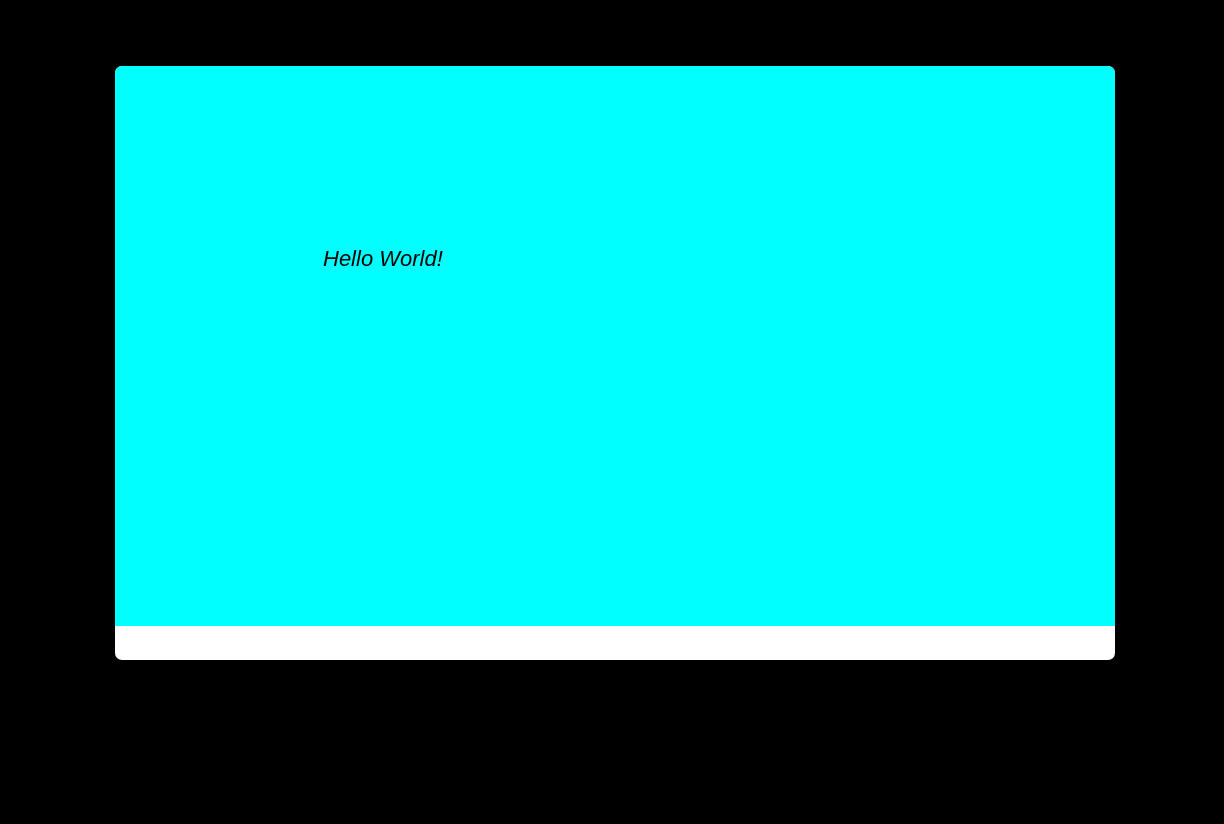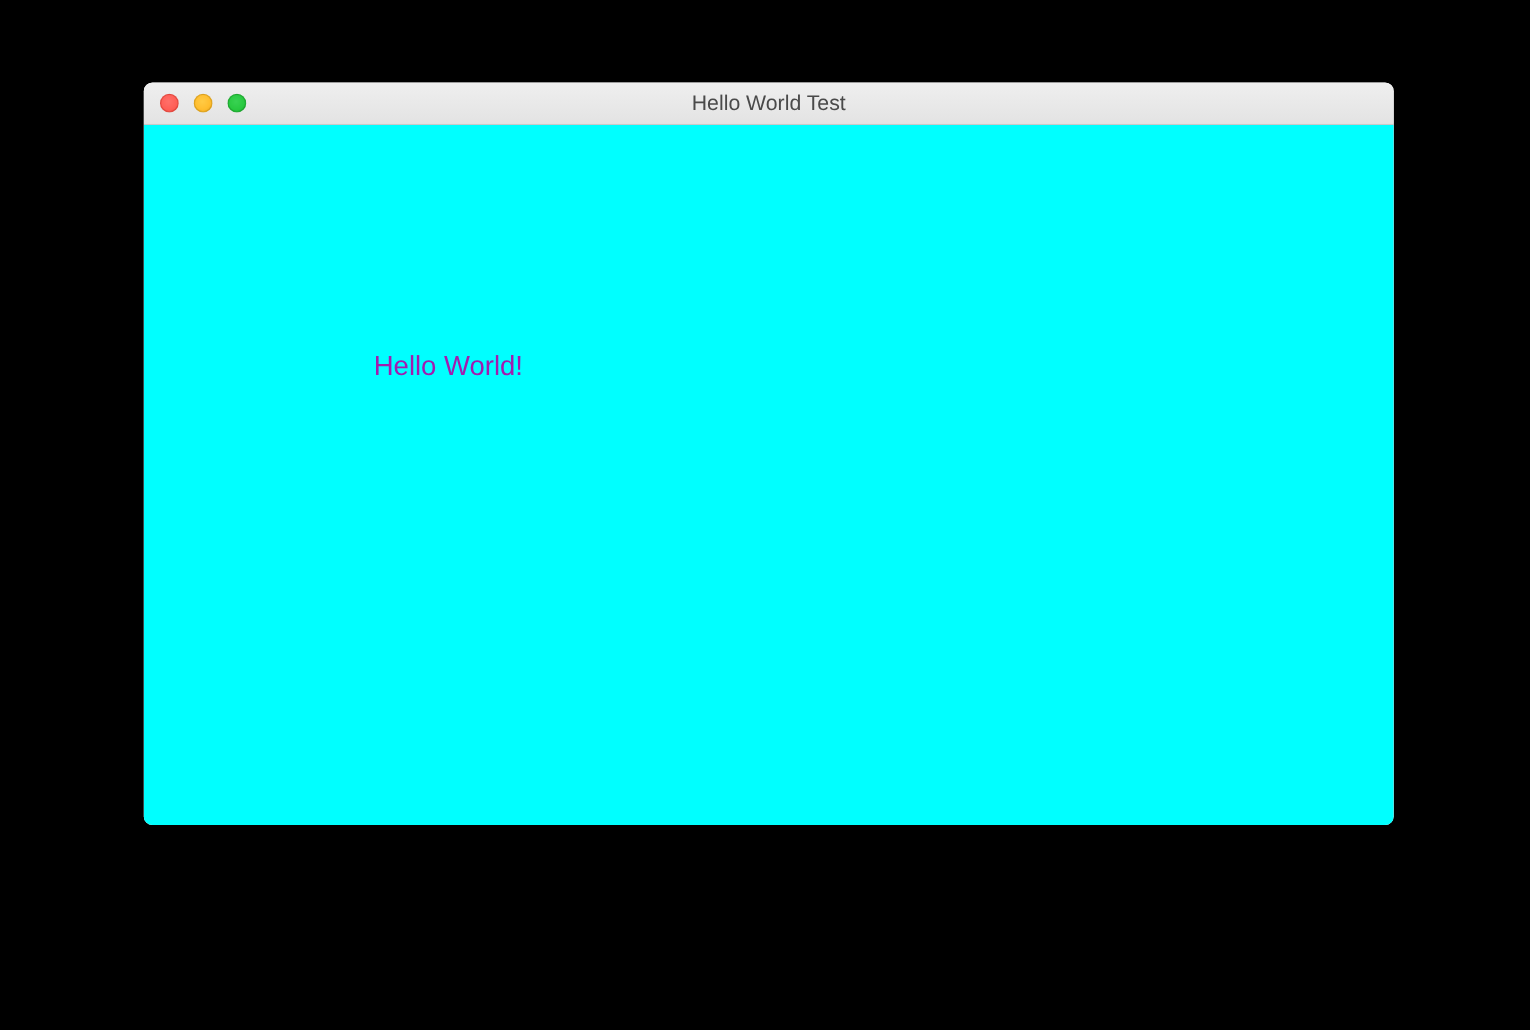--- a/index.html
+++ b/index.html
@@ -68,35 +68,28 @@
       pointer-events: none;
     }
     .content {
       position: relative;
       width: 100%;
       height: calc(100% - 34px);
       background: #00ffff;
     }
     .hello-text {
       position: absolute;
-      left: 184px;
+      left: 208px;
       top: 180px;
       font-size: 22px;
-      color: #a21caf;
+      color: #000000;
       font-weight: 400;
+      font-style: italic;
     }
   </style>
 </head>
 <body>
 
 <div class="window">
-  <div class="titlebar">
-    <div class="traffic-lights">
-      <div class="tl tl-close"></div>
-      <div class="tl tl-min"></div>
-      <div class="tl tl-max"></div>
-    </div>
-    <div class="title-text">Hello World Test</div>
-  </div>
   <div class="content">
     <div class="hello-text">Hello World!</div>
   </div>
 </div>
 
 </body></html>

